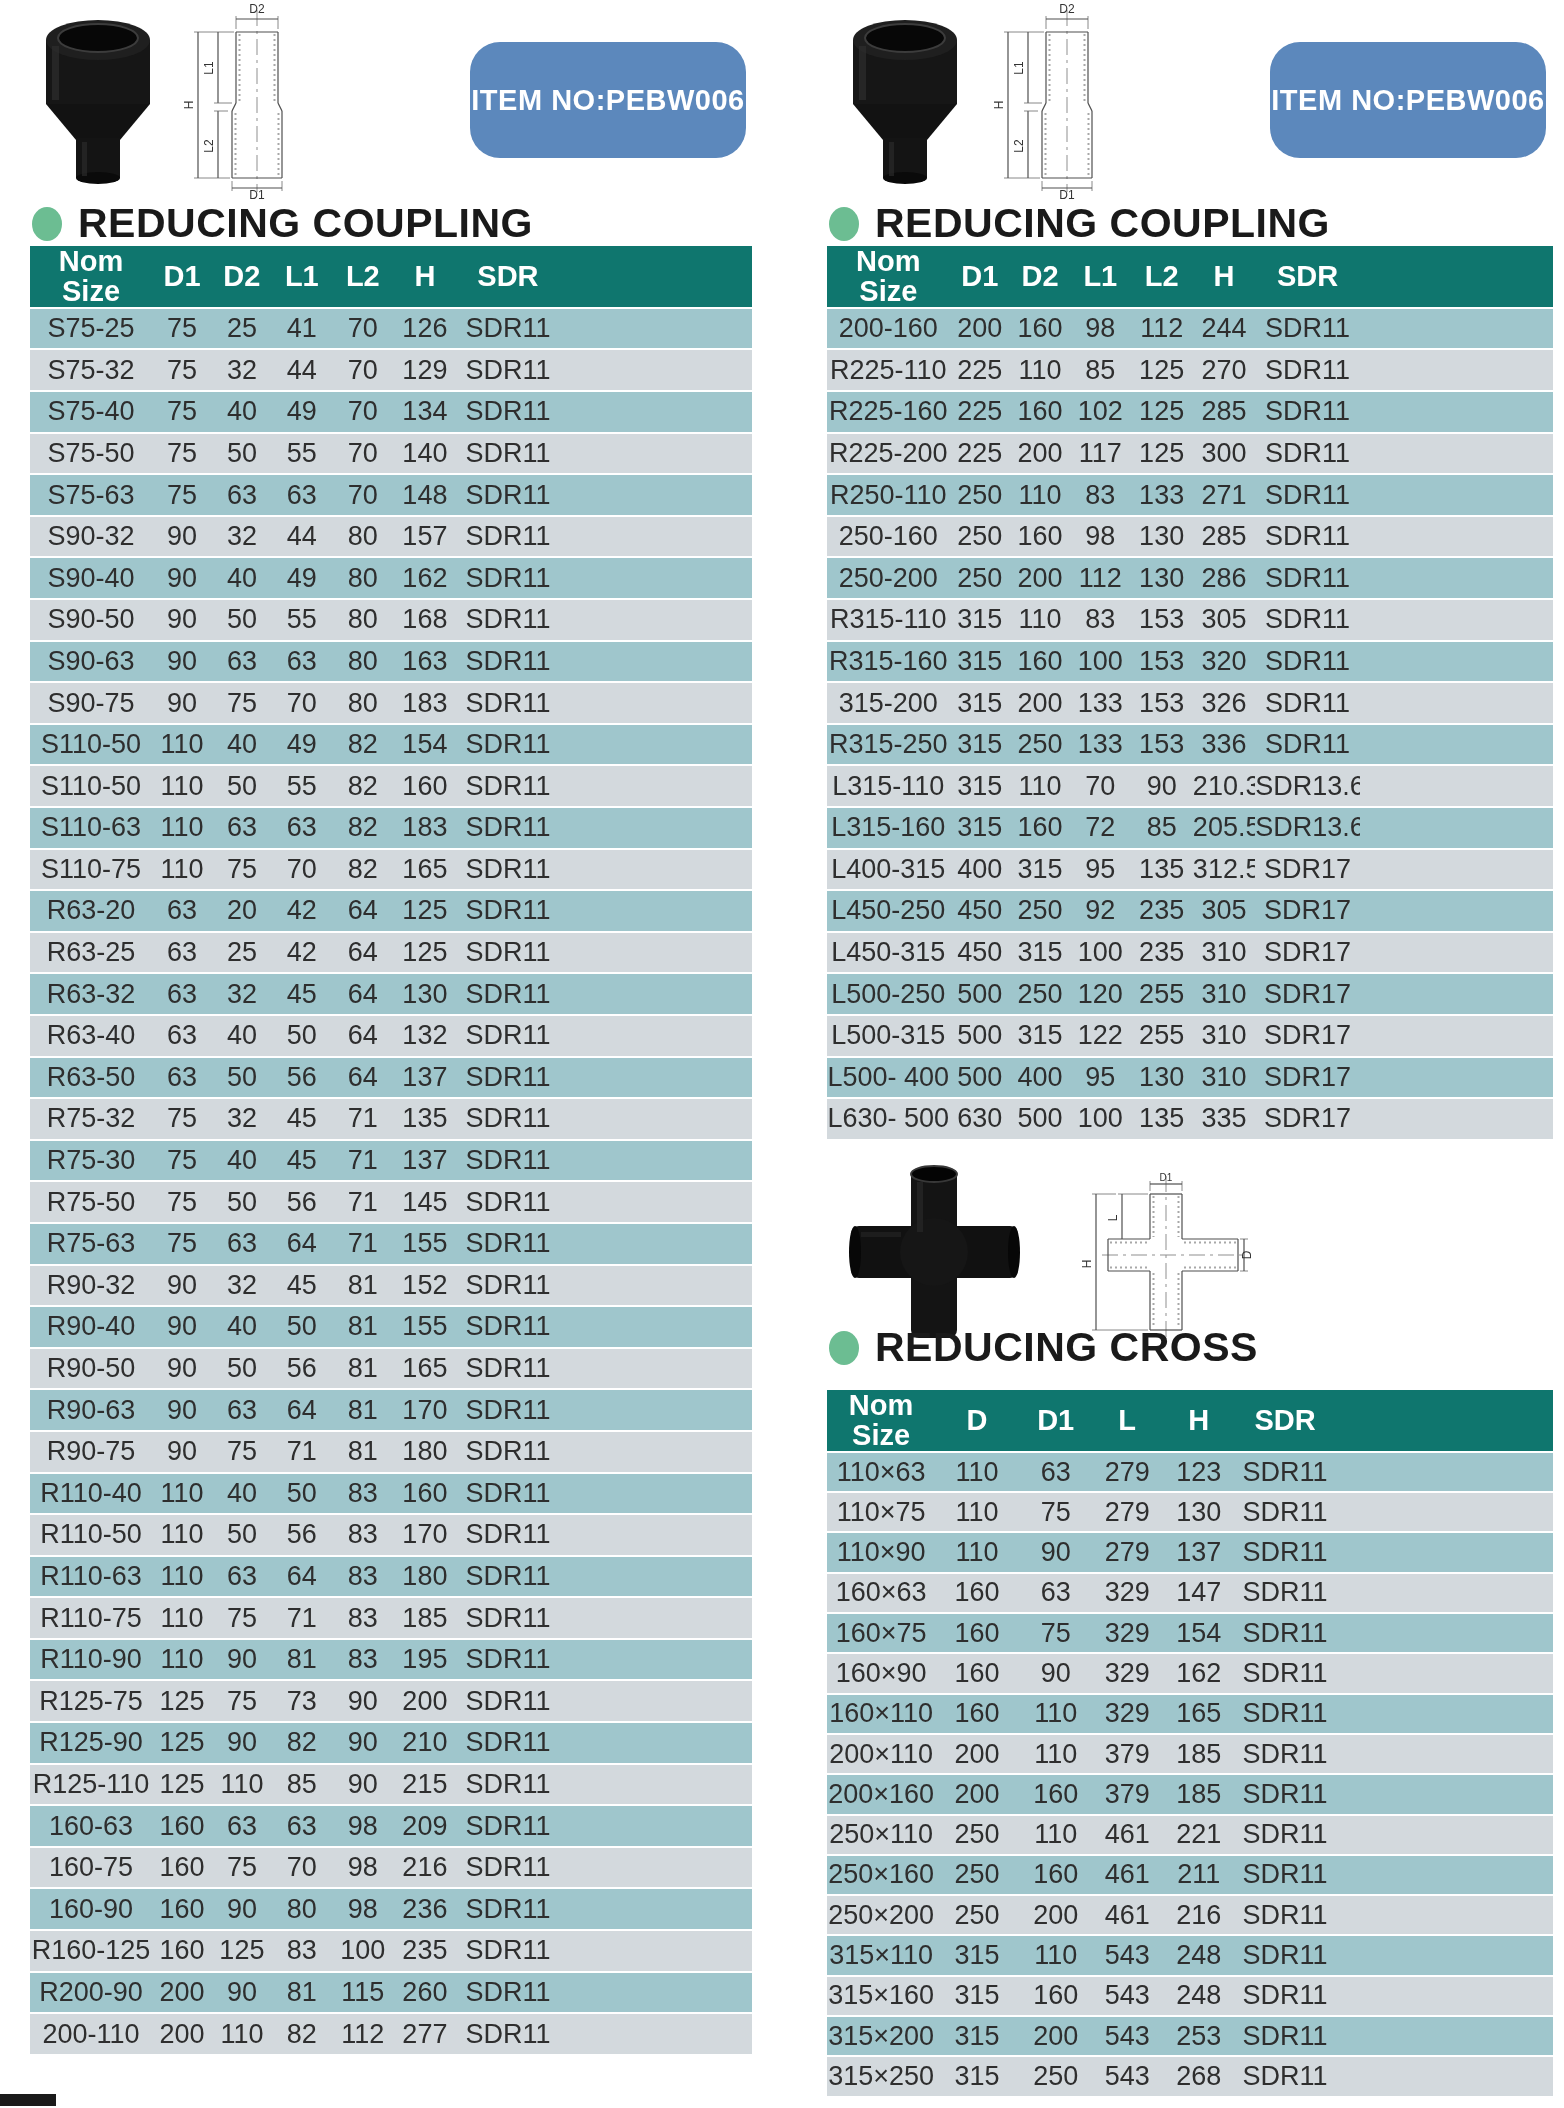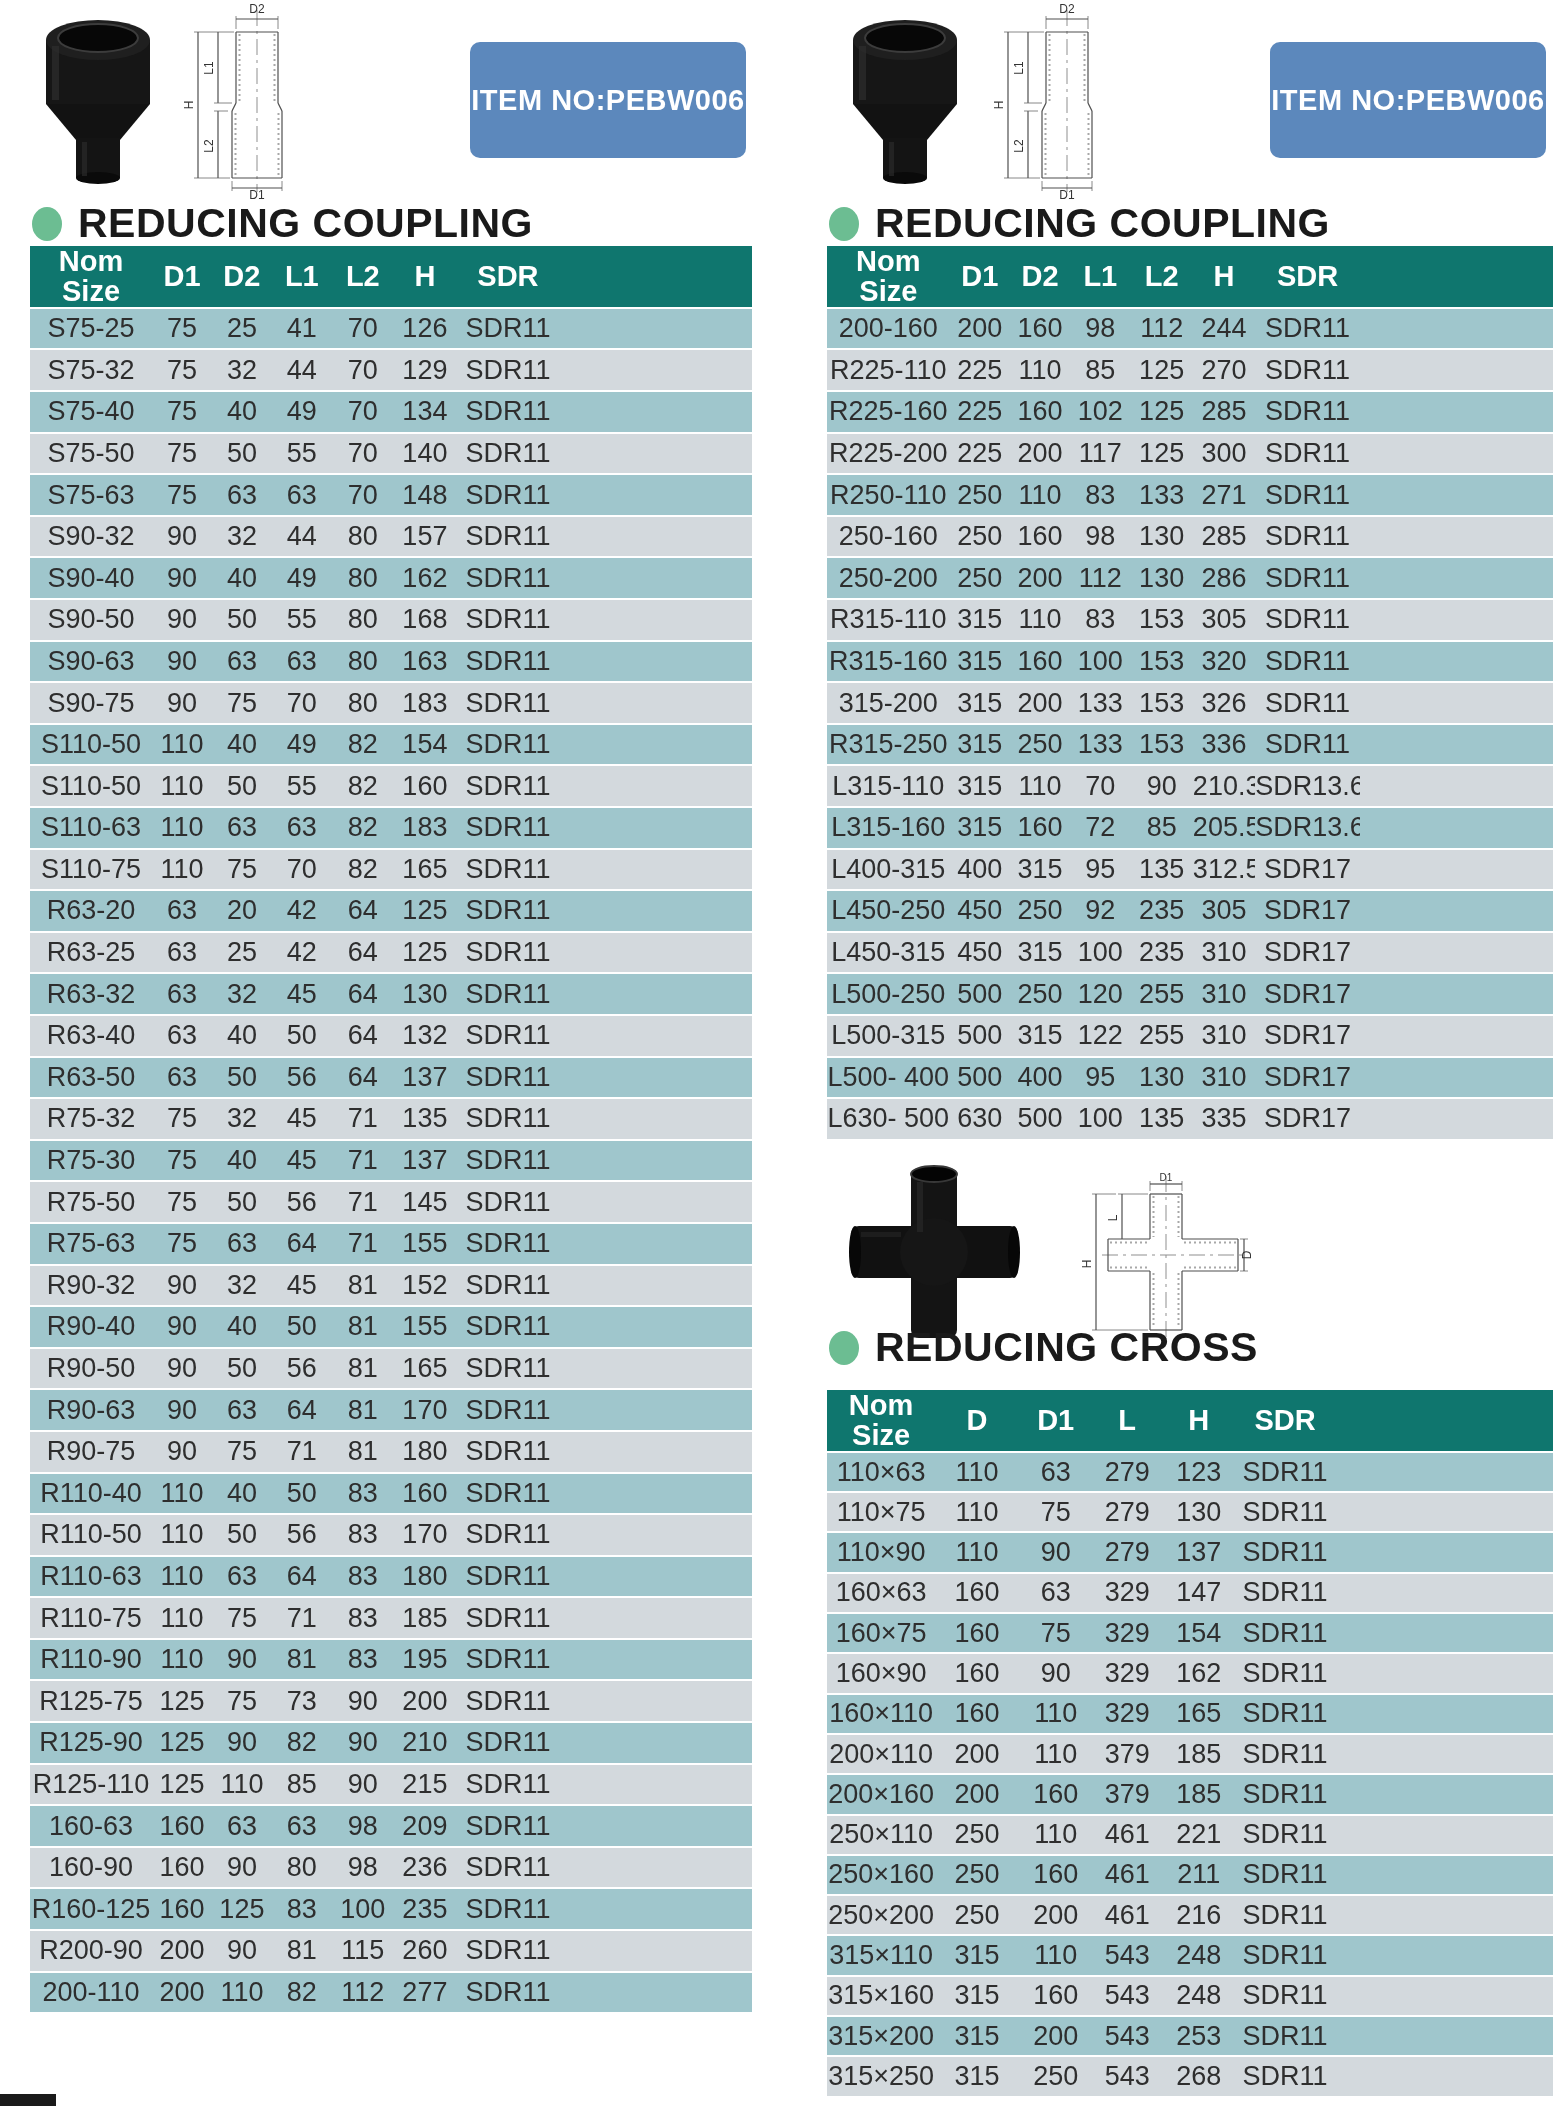--- a/index.html
+++ b/index.html
@@ -4,21 +4,21 @@
 <style>
   html,body{margin:0;padding:0;background:#fff;}
   .page{position:relative;width:1564px;height:2108px;background:#ffffff;
         font-family:"Liberation Sans",sans-serif;overflow:hidden;}
   .col{position:absolute;top:0;height:1523px;}
   #colL{left:30px;width:722px;}
   #colR{left:827px;width:726px;}
 
   .photo,.dw{position:absolute;}
 
-  .badge{position:absolute;background:#5c88bc;border-radius:10px;
+  .badge{position:absolute;background:#5c88bc;border-radius:30px;
          display:flex;align-items:center;justify-content:center;
          color:#ffffff;font-weight:700;font-size:29px;letter-spacing:.5px;white-space:nowrap;}
 
   .sec-head{position:absolute;display:flex;align-items:center;gap:16px;left:2px;}
   .dot{width:30px;height:34px;border-radius:50%;background:#6cbd92;flex:0 0 auto;}
   .sec-head h2{margin:0;font-size:41px;font-weight:700;color:#1a1a1a;white-space:nowrap;letter-spacing:.5px;text-align:right;}
 
   .tablewrap{position:absolute;left:0;width:100%;}
   table.grid{width:100%;border-collapse:collapse;table-layout:fixed;}
   table.grid th{background:#0f766e;color:#fff;font-size:29px;font-weight:700;
@@ -485,20 +485,30 @@
               <td>SDR11</td>
               <td></td>
             </tr>
             <tr>
               <td>160-63</td>
               <td>160</td>
               <td>63</td>
               <td>63</td>
               <td>98</td>
               <td>209</td>
+              <td>SDR11</td>
+              <td></td>
+            </tr>
+            <tr>
+              <td>160-75</td>
+              <td>160</td>
+              <td>75</td>
+              <td>70</td>
+              <td>98</td>
+              <td>216</td>
               <td>SDR11</td>
               <td></td>
             </tr>
             <tr>
               <td>160-90</td>
               <td>160</td>
               <td>90</td>
               <td>80</td>
               <td>98</td>
               <td>236</td>

